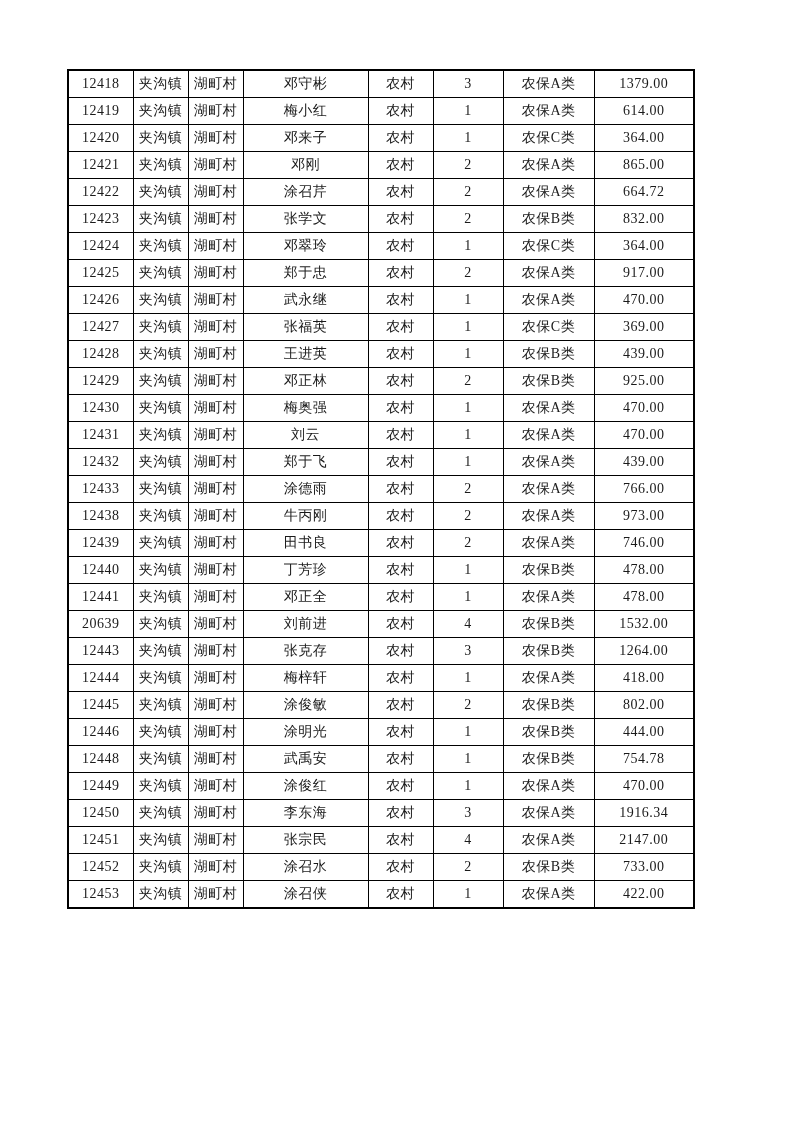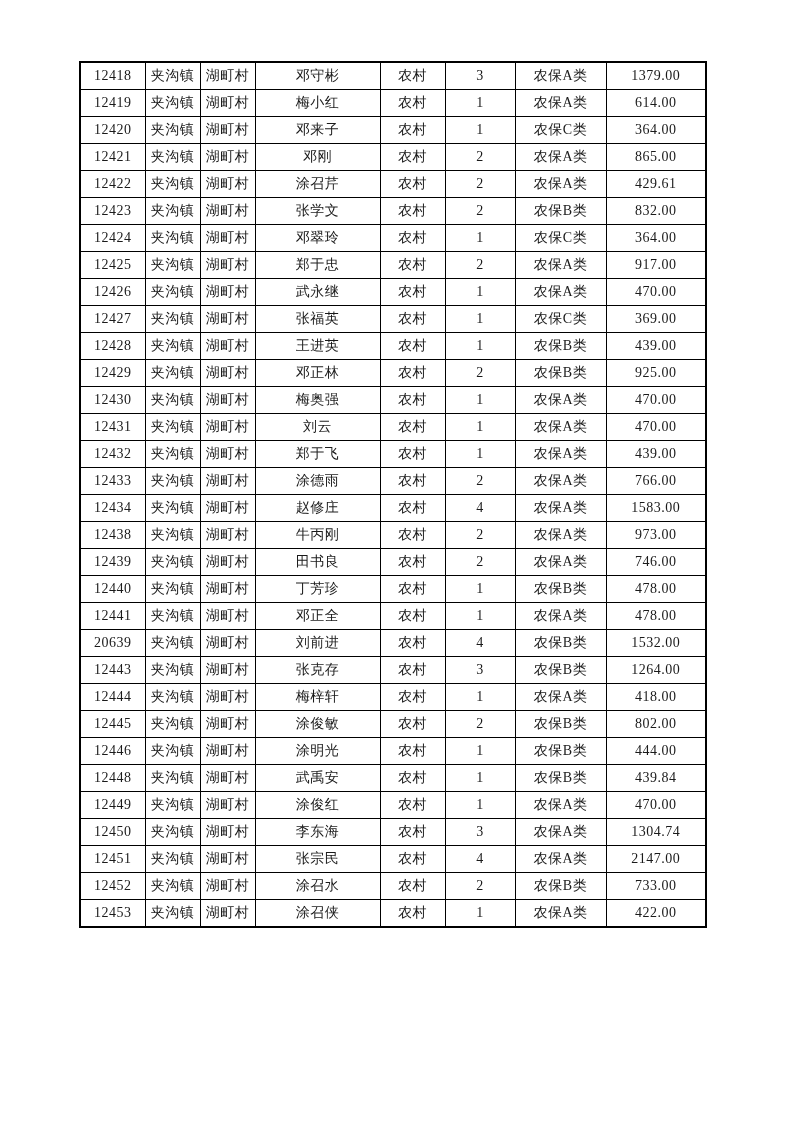--- a/index.html
+++ b/index.html
@@ -15,25 +15,24 @@
   .page {
     position: relative;
     width: 793px;
     height: 1122px;
     background: #ffffff;
     overflow: hidden;
   }
   table.data-table {
     position: absolute;
     left: 67px;
-    top: 61px;
+    top: 69px;
     border-collapse: collapse;
     table-layout: fixed;
     border: 2px solid #000000;
-    margin-left: 12px;
   }
   table.data-table td {
     border: 1px solid #000000;
     height: 26px;
     padding: 0 2px;
     text-align: center;
     vertical-align: middle;
     font-size: 14px;
     color: #1a1a1a;
     white-space: nowrap;
@@ -106,21 +105,21 @@
     <td>865.00</td>
   </tr>
         <tr>
     <td>12422</td>
     <td>夹沟镇</td>
     <td>湖町村</td>
     <td>涂召芹</td>
     <td>农村</td>
     <td>2</td>
     <td>农保A类</td>
-    <td>429.61</td>
+    <td>664.72</td>
   </tr>
         <tr>
     <td>12423</td>
     <td>夹沟镇</td>
     <td>湖町村</td>
     <td>张学文</td>
     <td>农村</td>
     <td>2</td>
     <td>农保B类</td>
     <td>832.00</td>
@@ -219,76 +218,66 @@
     <td>12433</td>
     <td>夹沟镇</td>
     <td>湖町村</td>
     <td>涂德雨</td>
     <td>农村</td>
     <td>2</td>
     <td>农保A类</td>
     <td>766.00</td>
   </tr>
         <tr>
-    <td>12434</td>
-    <td>夹沟镇</td>
-    <td>湖町村</td>
-    <td>赵修庄</td>
+    <td>12438</td>
+    <td>夹沟镇</td>
+    <td>湖町村</td>
+    <td>牛丙刚</td>
+    <td>农村</td>
+    <td>2</td>
+    <td>农保A类</td>
+    <td>973.00</td>
+  </tr>
+        <tr>
+    <td>12439</td>
+    <td>夹沟镇</td>
+    <td>湖町村</td>
+    <td>田书良</td>
+    <td>农村</td>
+    <td>2</td>
+    <td>农保A类</td>
+    <td>746.00</td>
+  </tr>
+        <tr>
+    <td>12440</td>
+    <td>夹沟镇</td>
+    <td>湖町村</td>
+    <td>丁芳珍</td>
+    <td>农村</td>
+    <td>1</td>
+    <td>农保B类</td>
+    <td>478.00</td>
+  </tr>
+        <tr>
+    <td>12441</td>
+    <td>夹沟镇</td>
+    <td>湖町村</td>
+    <td>邓正全</td>
+    <td>农村</td>
+    <td>1</td>
+    <td>农保A类</td>
+    <td>478.00</td>
+  </tr>
+        <tr>
+    <td>20639</td>
+    <td>夹沟镇</td>
+    <td>湖町村</td>
+    <td>刘前进</td>
     <td>农村</td>
     <td>4</td>
-    <td>农保A类</td>
-    <td>1583.00</td>
-  </tr>
-        <tr>
-    <td>12438</td>
-    <td>夹沟镇</td>
-    <td>湖町村</td>
-    <td>牛丙刚</td>
-    <td>农村</td>
-    <td>2</td>
-    <td>农保A类</td>
-    <td>973.00</td>
-  </tr>
-        <tr>
-    <td>12439</td>
-    <td>夹沟镇</td>
-    <td>湖町村</td>
-    <td>田书良</td>
-    <td>农村</td>
-    <td>2</td>
-    <td>农保A类</td>
-    <td>746.00</td>
-  </tr>
-        <tr>
-    <td>12440</td>
-    <td>夹沟镇</td>
-    <td>湖町村</td>
-    <td>丁芳珍</td>
-    <td>农村</td>
-    <td>1</td>
-    <td>农保B类</td>
-    <td>478.00</td>
-  </tr>
-        <tr>
-    <td>12441</td>
-    <td>夹沟镇</td>
-    <td>湖町村</td>
-    <td>邓正全</td>
-    <td>农村</td>
-    <td>1</td>
-    <td>农保A类</td>
-    <td>478.00</td>
-  </tr>
-        <tr>
-    <td>20639</td>
-    <td>夹沟镇</td>
-    <td>湖町村</td>
-    <td>刘前进</td>
-    <td>农村</td>
-    <td>4</td>
     <td>农保B类</td>
     <td>1532.00</td>
   </tr>
         <tr>
     <td>12443</td>
     <td>夹沟镇</td>
     <td>湖町村</td>
     <td>张克存</td>
     <td>农村</td>
     <td>3</td>
@@ -326,41 +315,41 @@
     <td>444.00</td>
   </tr>
         <tr>
     <td>12448</td>
     <td>夹沟镇</td>
     <td>湖町村</td>
     <td>武禹安</td>
     <td>农村</td>
     <td>1</td>
     <td>农保B类</td>
-    <td>439.84</td>
+    <td>754.78</td>
   </tr>
         <tr>
     <td>12449</td>
     <td>夹沟镇</td>
     <td>湖町村</td>
     <td>涂俊红</td>
     <td>农村</td>
     <td>1</td>
     <td>农保A类</td>
     <td>470.00</td>
   </tr>
         <tr>
     <td>12450</td>
     <td>夹沟镇</td>
     <td>湖町村</td>
     <td>李东海</td>
     <td>农村</td>
     <td>3</td>
     <td>农保A类</td>
-    <td>1304.74</td>
+    <td>1916.34</td>
   </tr>
         <tr>
     <td>12451</td>
     <td>夹沟镇</td>
     <td>湖町村</td>
     <td>张宗民</td>
     <td>农村</td>
     <td>4</td>
     <td>农保A类</td>
     <td>2147.00</td>

